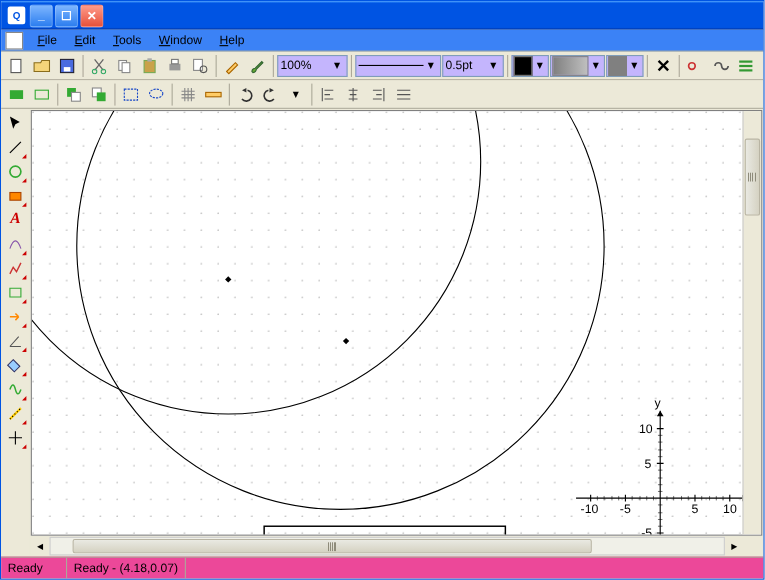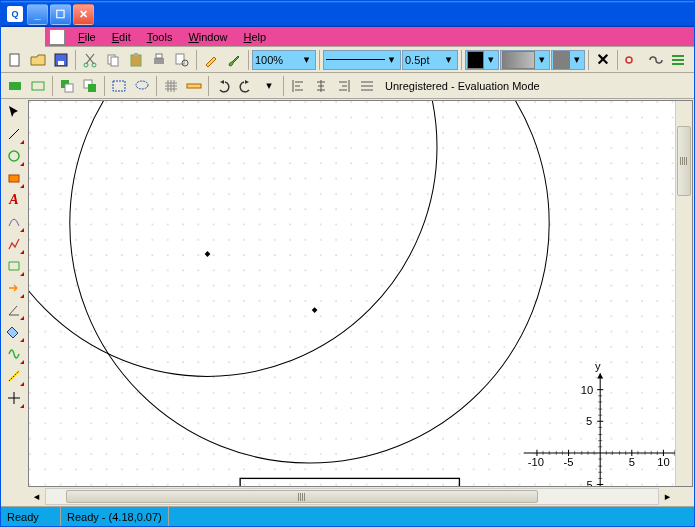--- a/index.html
+++ b/index.html
@@ -4,49 +4,49 @@
 <style>
 * { box-sizing: border-box; margin: 0; padding: 0; font-family: "Tahoma", sans-serif; font-size: 11px; }
 body { width: 695px; height: 527px; background: #ece9d8; display: flex; flex-direction: column; border: 1px solid #0054e3; }
 .titlebar { height: 26px; background: linear-gradient(to bottom, #3a95ff 0%, #0054e3 8%, #0054e3 92%, #002f9c 100%); display: flex; align-items: center; padding: 0 2px 0 6px; color: #fff; }
 .titlebar .icon { width: 16px; height: 16px; margin-right: 4px; background:#fff; border-radius:2px; display:flex; align-items:center; justify-content:center; font-size:9px; color:#0054e3; font-weight:bold;}
 .titlebar .title { flex: 1; font-weight: bold; font-size: 12px; }
 .win-btns { display: flex; gap: 2px; }
 .win-btn { width: 21px; height: 21px; border-radius: 3px; display: flex; align-items: center; justify-content: center; font-family: Arial; font-weight: bold; }
 .win-btn.min, .win-btn.max { background: linear-gradient(to bottom,#7eb6ff,#2b7def); border:1px solid #fff3; color:#fff; }
 .win-btn.close { background: linear-gradient(to bottom,#ff9b8a,#e7513a); border:1px solid #fff3; color:#fff; }
-.menubar { height: 20px; background: #ec4899; display: flex; align-items: center; padding-left: 4px; gap: 2px; border-bottom:1px solid #aca899;margin-left:44px;}
+.menubar { height: 20px; background: #3b82f6; display: flex; align-items: center; padding-left: 4px; gap: 2px; border-bottom:1px solid #aca899;}
 .menubar .doc-icon { width:16px; height:16px; margin-right:4px; background:#fff; border:1px solid #888; }
 .menubar .mi { padding: 2px 7px; cursor: default; }
 .menubar .mi u { text-decoration: underline; }
 .toolbar { height: 26px; background: #ece9d8; display: flex; align-items: center; padding: 0 3px; gap: 1px; border-bottom:1px solid #aca899;}
 .tb-btn { width: 22px; height: 22px; display: flex; align-items: center; justify-content: center; border:1px solid transparent; }
 .sep { width:1px; height:20px; background:#aca899; margin:0 2px; }
-.combo { height: 20px; border: 1px solid #7f9db9; background: #7dd3fc; display: flex; align-items: center; padding: 0 2px; }
+.combo { height: 20px; border: 1px solid #7f9db9; background: #c4b5fd; display: flex; align-items: center; padding: 0 2px; }
 .combo .arrow { width:13px; text-align:center; color:#000; }
 .line-preview { width:60px; height:1px; background:#000; }
 .swatch { width:18px; height:18px; border:1px solid #808080; }
 .row2-text { margin-left: 6px; color:#000; }
 
 .workarea { flex:1; display:flex; background:#ece9d8; overflow:hidden; }
 .left-tools { width: 26px; background:#ece9d8; display:flex; flex-direction:column; align-items:center; padding-top:2px; gap:0; }
 .lt-btn { width:22px; height:22px; display:flex; align-items:center; justify-content:center; border:1px solid transparent; position:relative;}
 .lt-btn .tri { position:absolute; right:0; bottom:0; width:0; height:0; border-left:4px solid transparent; border-bottom:4px solid #c00; }
 
 .canvas-wrap { flex:1; display:flex; flex-direction:column; }
 .canvas-scroll { flex:1; position:relative; background:#fff; border:1px solid #808080; margin:1px; overflow:hidden;}
 .canvas { position:absolute; inset:0; }
 .scroll-h { height:17px; background:#ece9d8; display:flex; align-items:center; margin:0 1px 1px 1px;}
 .sb-track { height:17px; background:#f0f0e8; flex:1; border:1px solid #ccc; position:relative; }
 .sb-thumb-h { position:absolute; left:20px; right:120px; top:1px; bottom:1px; background:linear-gradient(#e9e9e2,#d5d2c2); border:1px solid #b8b4a3; border-radius:2px; display:flex; align-items:center; justify-content:center;}
 .sb-grip { width:8px; height:8px; background:repeating-linear-gradient(90deg,#8e8b7a 0 1px, transparent 1px 2px); }
 .scroll-v { width:17px; position:absolute; right:0; top:0; bottom:0; background:#ece9d8; border-left:1px solid #ccc; }
 .sv-thumb { position:absolute; left:1px; right:1px; top:25px; height:70px; background:linear-gradient(90deg,#e9e9e2,#d5d2c2); border:1px solid #b8b4a3; border-radius:2px; display:flex; align-items:center; justify-content:center;}
 
-.statusbar { height:20px; background:#0ea5e9; border-top:1px solid #aca899; display:flex; align-items:center; }
+.statusbar { height:20px; background:#ec4899; border-top:1px solid #aca899; display:flex; align-items:center; }
 .statusbar .cell { padding:0 6px; border-right:1px solid #aca899; height:100%; display:flex; align-items:center; }
 
 svg.ico { width:16px; height:16px; }
 </style>
 </head>
 <body>
 
 <div class="titlebar">
   <div class="icon">Q</div>
   <div class="win-btns">
@@ -250,21 +250,20 @@
   <div class="tb-btn">
       <svg class="ico" viewBox="0 0 16 16">
         <path d="M13 2v12M3 4h8M6 8h5M3 12h8" stroke="#555"></path>
       </svg>
     </div>
   <div class="tb-btn">
       <svg class="ico" viewBox="0 0 16 16">
         <path d="M2 4h12M2 8h12M2 12h12" stroke="#555"></path>
       </svg>
     </div>
-  <span class="row2-text">Unregistered - Evaluation Mode</span>
 </div>
 
 <div class="workarea">
 
   <div class="left-tools">
     <div class="lt-btn">
         <svg class="ico" viewBox="0 0 16 16">
           <path d="M3 2l3 11 2-4 4-2z" fill="#000"></path>
         </svg>
       </div>

